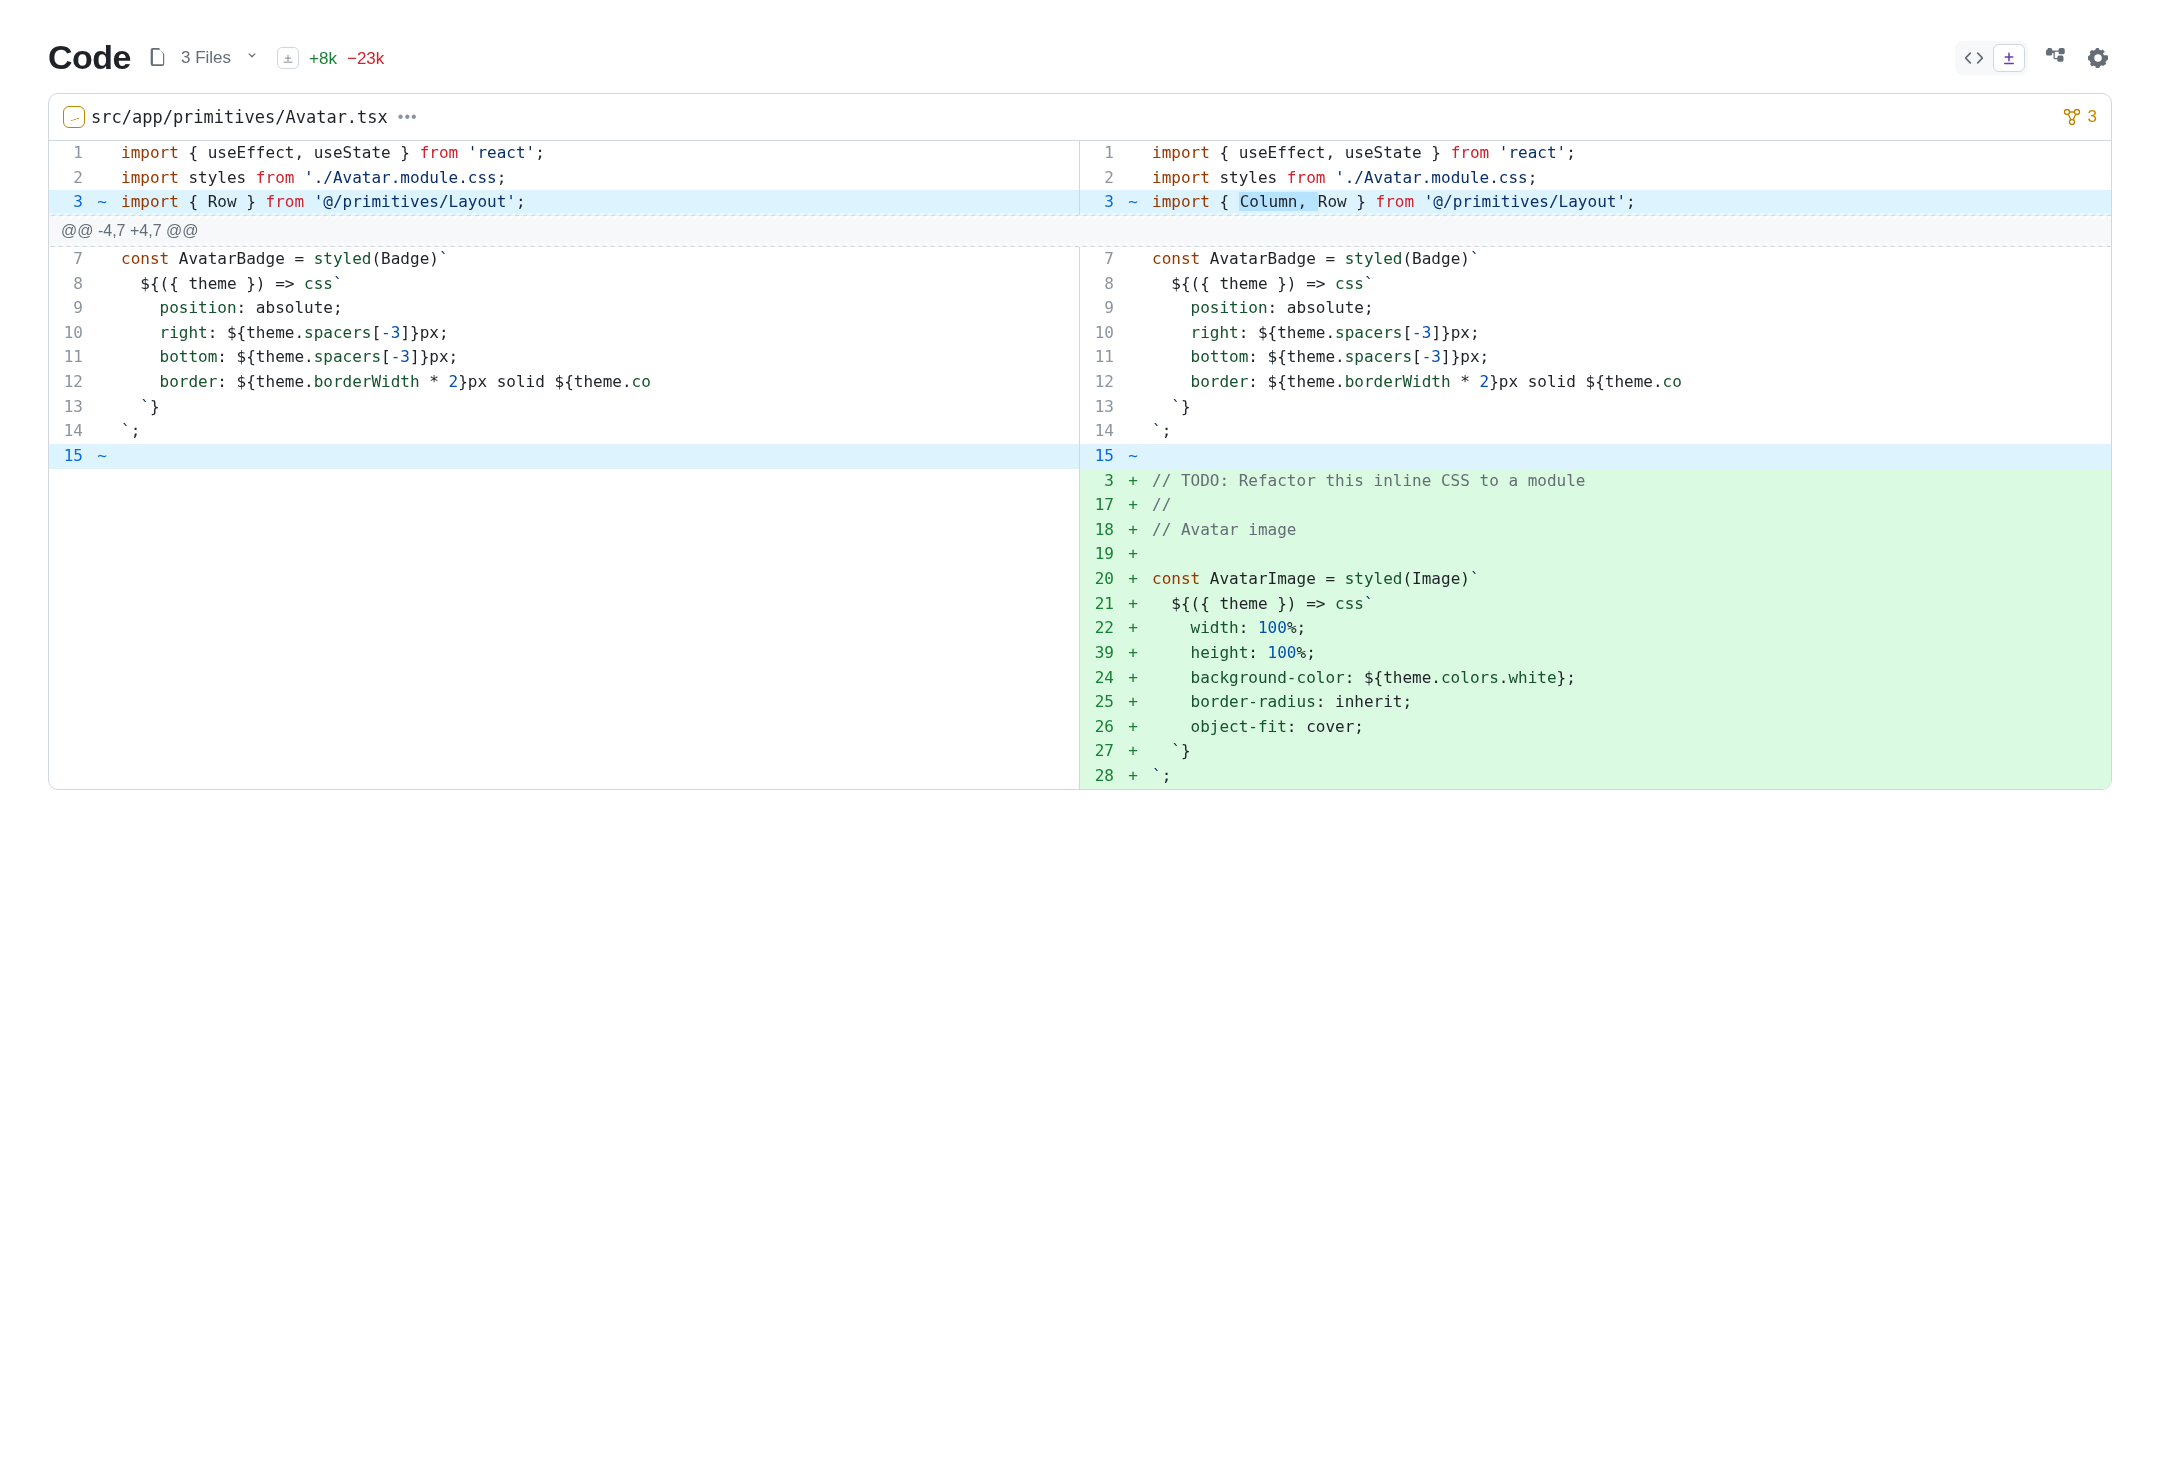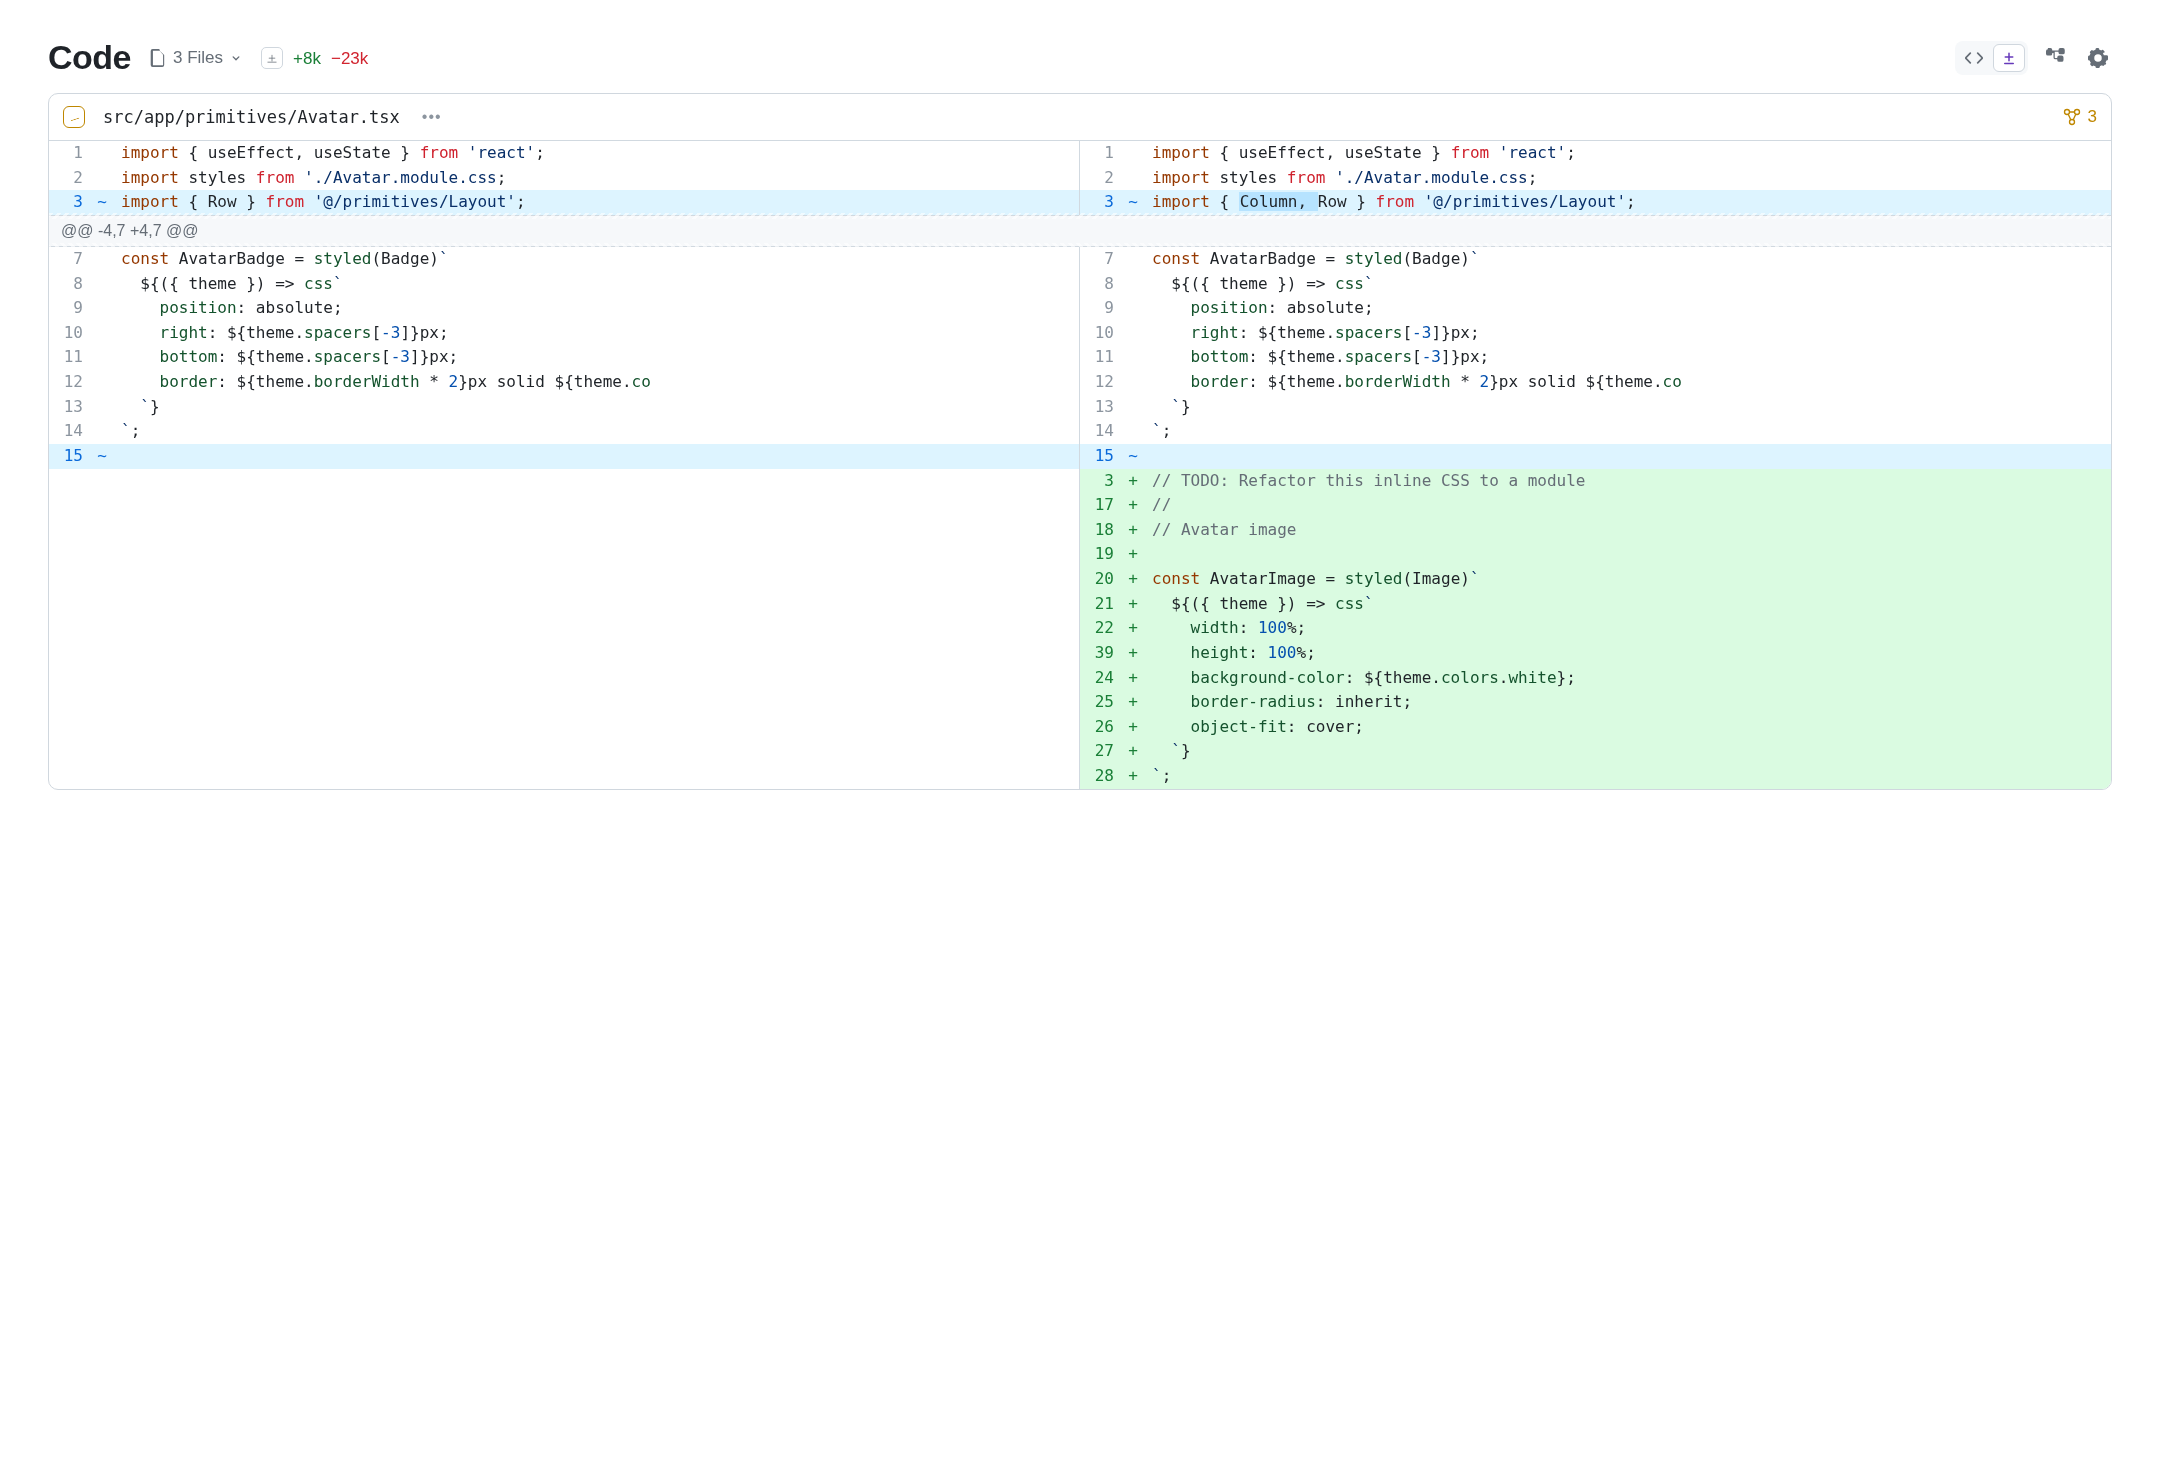--- a/index.html
+++ b/index.html
@@ -1,34 +1,34 @@
 <!DOCTYPE html>
 <html><head>
   <meta charset="utf-8">
   <style>
     * { box-sizing: border-box; margin: 0; padding: 0; }
     body { font-family: -apple-system, BlinkMacSystemFont, "Segoe UI", Helvetica, Arial, sans-serif; font-size: 16px; color: #1f2328; background: #fff; padding: 38px 48px; }
 
     .header { display: flex; align-items: center; gap: 18px; margin-bottom: 16px; }
     .title { font-size: 34px; font-weight: 700; letter-spacing: -0.5px; }
-    .files-dd { display: flex; align-items: center; gap: 6px; font-size: 17px; color: #656d76; cursor: pointer; }
+    .files-dd { display: flex; gap: 14px; font-size: 17px; color: #656d76; cursor: pointer; }
     .files-dd svg { width: 18px; height: 18px; fill: currentColor; }
     .diffstat-group { display: flex; align-items: flex-end; gap: 10px; font-size: 17px; }
     .diffstat-icon { width: 22px; height: 22px; border: 1px solid #d0d7de; border-radius: 5px; display: inline-flex; align-items: center; justify-content: center; color: #656d76; }
     .add { color: #1a7f37; font-weight: 500; }
     .del { color: #d1242f; font-weight: 500; }
     .spacer { flex: 1; }
     .toolbar { display: flex; align-items: center; gap: 14px; }
     .seg { display: flex; align-items: center; background: #f6f8fa; border-radius: 8px; padding: 3px; gap: 3px; }
     .seg-btn { width: 32px; height: 28px; display: inline-flex; align-items: center; justify-content: center; color: #656d76; border-radius: 6px; cursor: pointer; }
     .seg-btn.active { background: #fff; border: 1px solid #d0d7de; color: #6639ba; }
     .icon-btn { width: 28px; height: 28px; display: inline-flex; align-items: center; justify-content: center; color: #656d76; cursor: pointer; }
 
     .panel { border: 1px solid #d0d7de; border-radius: 10px; overflow: hidden; }
-    .file-head { display: flex; align-items: center; gap: 18px; padding: 12px 14px; border-bottom: 1px solid #d1d9e0; }
+    .file-head { display: flex; align-items: center; gap: 6px; padding: 12px 14px; border-bottom: 1px solid #d1d9e0; }
     .file-badge { width: 22px; height: 22px; border: 1.8px solid #bf8700; border-radius: 6px; display: inline-flex; align-items: center; justify-content: center; }
     .file-badge::after { content: ""; width: 9px; height: 5px; border-bottom: 1.8px solid #bf8700; border-radius: 1px; transform: rotate(-18deg); }
     .file-path { font-family: ui-monospace, SFMono-Regular, "SF Mono", Menlo, Consolas, monospace; font-size: 17px; }
     .file-more { color: #8c959f; padding: 2px 4px; cursor: pointer; letter-spacing: 1px; }
     .file-comm { margin-left: auto; display: flex; align-items: center; gap: 6px; color: #bf8700; font-size: 17px; font-weight: 500; }
     .file-comm svg { width: 20px; height: 20px; stroke: #bf8700; fill: none; stroke-width: 1.6; }
 
     .diff { display: flex; font-family: ui-monospace, SFMono-Regular, "SF Mono", Menlo, Consolas, monospace; font-size: 16px; line-height: 1.54; }
     .side { width: 50%; overflow: hidden; }
     .side.left { border-right: 1px solid #d1d9e0; }

